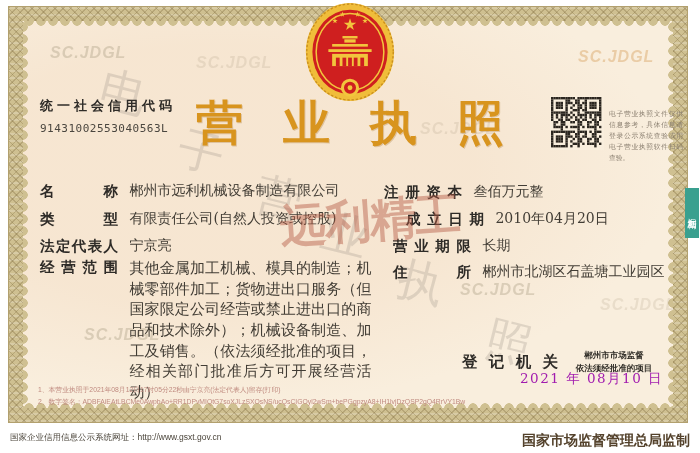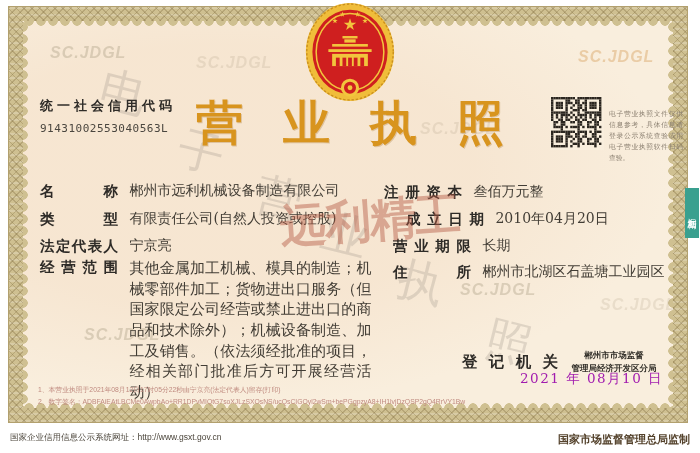--- a/index.html
+++ b/index.html
@@ -61,21 +61,21 @@
     font-size:15.5px;color:#2e2b27;text-align:justify;text-align-last:justify;}
   .reg-authority{position:absolute;left:562px;top:349px;width:104px;z-index:3;font-size:8.5px;
     line-height:1.5;color:#33302a;text-align:center;font-weight:bold;}
   .reg-date{position:absolute;left:520px;top:370px;z-index:3;font-size:13.5px;letter-spacing:1.5px;
     color:#a21caf;font-family:"DejaVu Serif",serif;}
 
   
   .notes{position:absolute;left:38px;top:384px;z-index:3;font-size:6.8px;line-height:1.7;
     color:#c08b80;white-space:nowrap;}
   .footer-left{position:absolute;left:10px;top:432px;font-size:8.5px;color:#4c463c;}
-  .footer-right{position:absolute;right:10px;top:432px;font-size:11px;font-weight:bold;color:#54422c;}
+  .footer-right{position:absolute;right:10px;top:432px;font-size:14px;font-weight:bold;color:#54422c;}
 </style>
 </head>
 <body>
 
 <div id="stage">
 
   <div class="frame">
     <div class="paper">
       <div class="sc t"></div>
       <div class="sc b"></div>
@@ -423,21 +423,21 @@
     <span class="val">长期</span>
   </div>
   <div class="row" style="left:393px;top:263px;">
     <span class="lbl">住所</span>
     <span class="val">郴州市北湖区石盖塘工业园区</span>
   </div>
 
   <div class="reg-label">登记机关</div>
   <div class="reg-authority">
     <div>郴州市市场监督</div>
-    <div>管理局经济开发区分局</div>
+    <div>依法须经批准的项目</div>
   </div>
   <div class="reg-date">2021 年 08月10 日</div>
 
   <div class="notes">
     <div>1、本营业执照于2021年08月12日17时05分22秒由宁京亮(法定代表人)留存(打印)</div>
     <div>2、数字签名：ADBFAiEAtLBCMe0AwpbAo+RR1DPvMIQtG7soXJLzSXOsNS/ucQsCIGOyl2wSm+bePGgpzyA8+IH1lvjDzQSP2gQ4RrVY1Bw</div>
   </div>
 
   <div class="footer-left">国家企业信用信息公示系统网址：http://www.gsxt.gov.cn</div>
   <div class="footer-right">国家市场监督管理总局监制</div>

